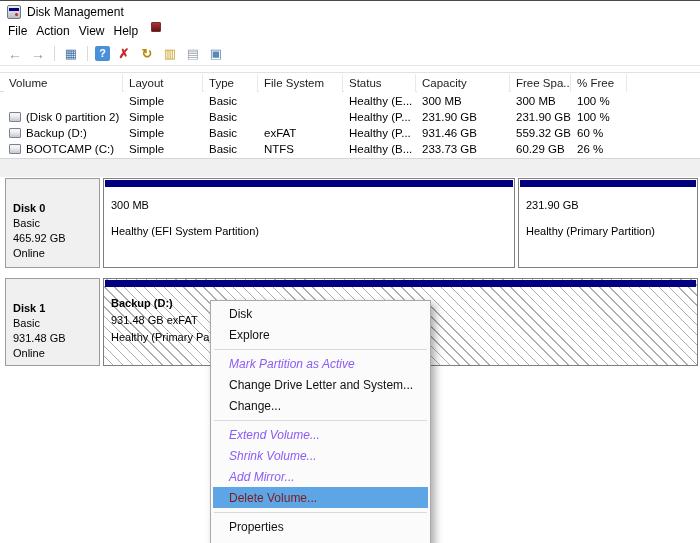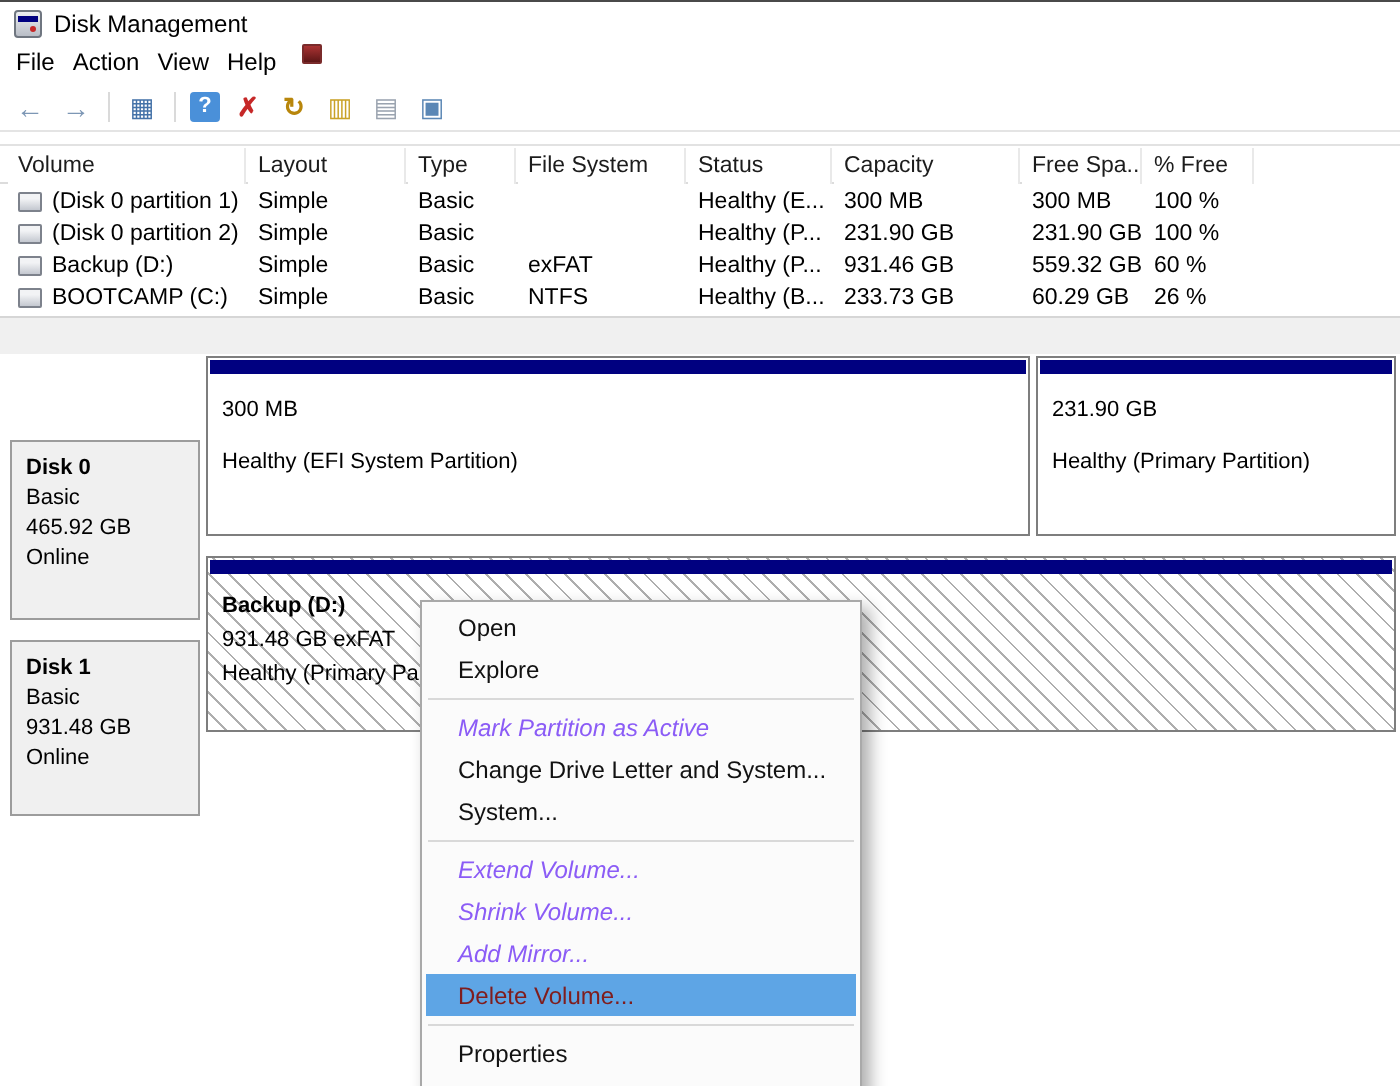--- a/index.html
+++ b/index.html
@@ -58,22 +58,22 @@
     border:1px solid #7d828c; border-radius:1px;
     background:linear-gradient(#f2f3f5 0 30%, #c4c8d0); }
 
   
   .splitter { position:absolute; top:158px; left:0; width:700px; height:19px;
     background:#f0f0f0; border-top:1px solid #d6d6d6; }
 
   
   .diskrow { position:absolute; left:5px; width:693px; }
   .diskhdr { position:absolute; left:0; top:0; width:95px; height:100%;
-    background:#f0f0f0; border:1px solid #9c9c9c; padding:6px 0 0 7px;
-    font-size:11px; line-height:15px;margin-top:42px; }
+    background:#f0f0f0; border:1px solid #9c9c9c; padding:22px 0 0 7px;
+    font-size:11px; line-height:15px; }
   .diskhdr .dname { font-weight:bold; }
   .part { position:absolute; top:0; height:100%; background:#fff; border:1px solid #7e7e7e; }
   .strip { height:7px; background:#000080; margin:1px 1px 0 1px; }
   .pbody { padding:12px 6px 0 7px; font-size:11px; }
   .pbody .l2 { margin-top:14px; }
   .hatch { background:repeating-linear-gradient(45deg,#ffffff 0 6px,#aeaeae 6px 7px); }
   .pbody-sel { padding:8px 6px 0 7px; font-size:11px; line-height:17px; }
   .pbody-sel .plabel { font-weight:bold; }
 
   
@@ -125,24 +125,20 @@
     <div class="hcell c1">Layout</div>
     <div class="hcell c2">Type</div>
     <div class="hcell c3">File System</div>
     <div class="hcell c4">Status</div>
     <div class="hcell c5">Capacity</div>
     <div class="hcell c6">Free Spa...</div>
     <div class="hcell c7">% Free</div>
   </div>
 
   <div class="lv-row" style="top:20px">
-    <div class="cell c0">
-      <span class="volicon"></span>
-      <span>(Disk 0 partition 1)</span>
-    </div>
     <div class="cell c1">Simple</div>
     <div class="cell c2">Basic</div>
     <div class="cell c3"></div>
     <div class="cell c4">Healthy (E...</div>
     <div class="cell c5">300 MB</div>
     <div class="cell c6">300 MB</div>
     <div class="cell c7">100 %</div>
   </div>
 
   <div class="lv-row" style="top:36px">
@@ -224,26 +220,26 @@
     <div class="strip"></div>
     <div class="pbody-sel">
       <div class="plabel">Backup  (D:)</div>
       <div>931.48 GB exFAT</div>
       <div>Healthy (Primary Partition)</div>
     </div>
   </div>
 </div>
 
 <div class="menu">
-  <div class="item">Open</div>
+  <div class="item">Disk</div>
   <div class="item">Explore</div>
   <div class="sep"></div>
   <div class="item disabled">Mark Partition as Active</div>
   <div class="item">Change Drive Letter and System...</div>
-  <div class="item">System...</div>
+  <div class="item">Change...</div>
   <div class="sep"></div>
   <div class="item disabled">Extend Volume...</div>
   <div class="item disabled">Shrink Volume...</div>
   <div class="item disabled">Add Mirror...</div>
   <div class="item hl">Delete Volume...</div>
   <div class="sep"></div>
   <div class="item">Properties</div>
 </div>
 
 </body></html>

